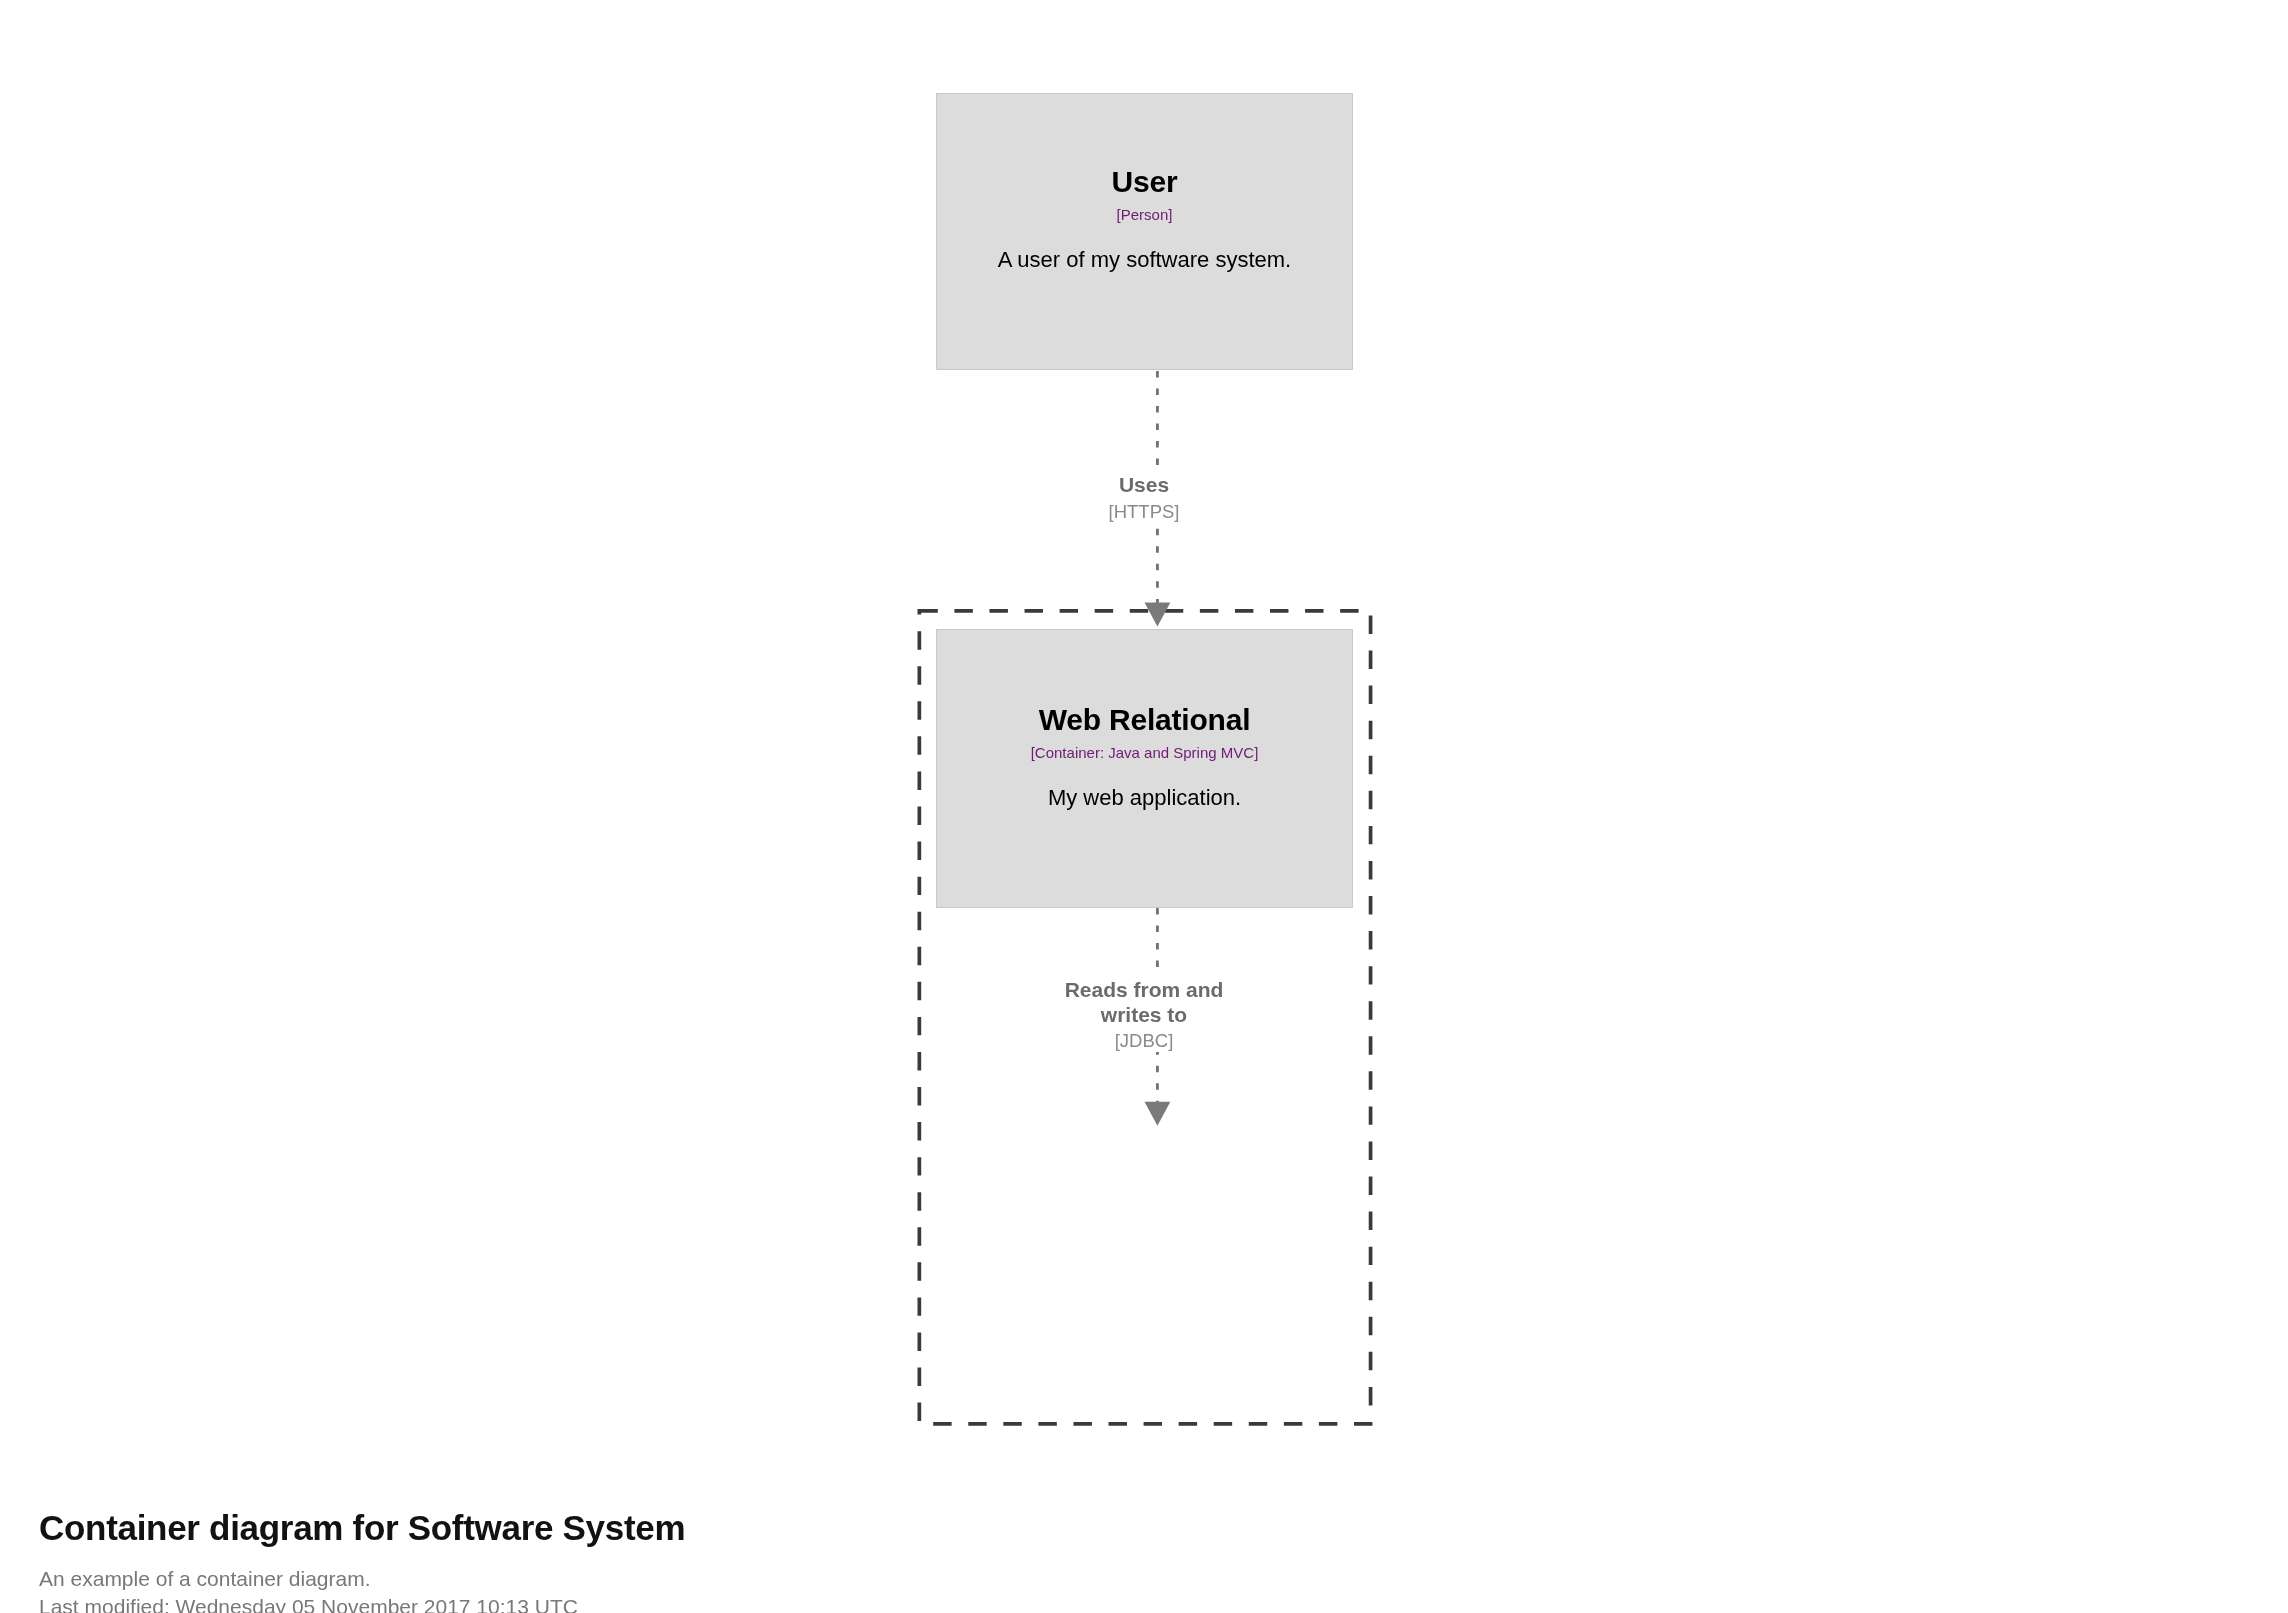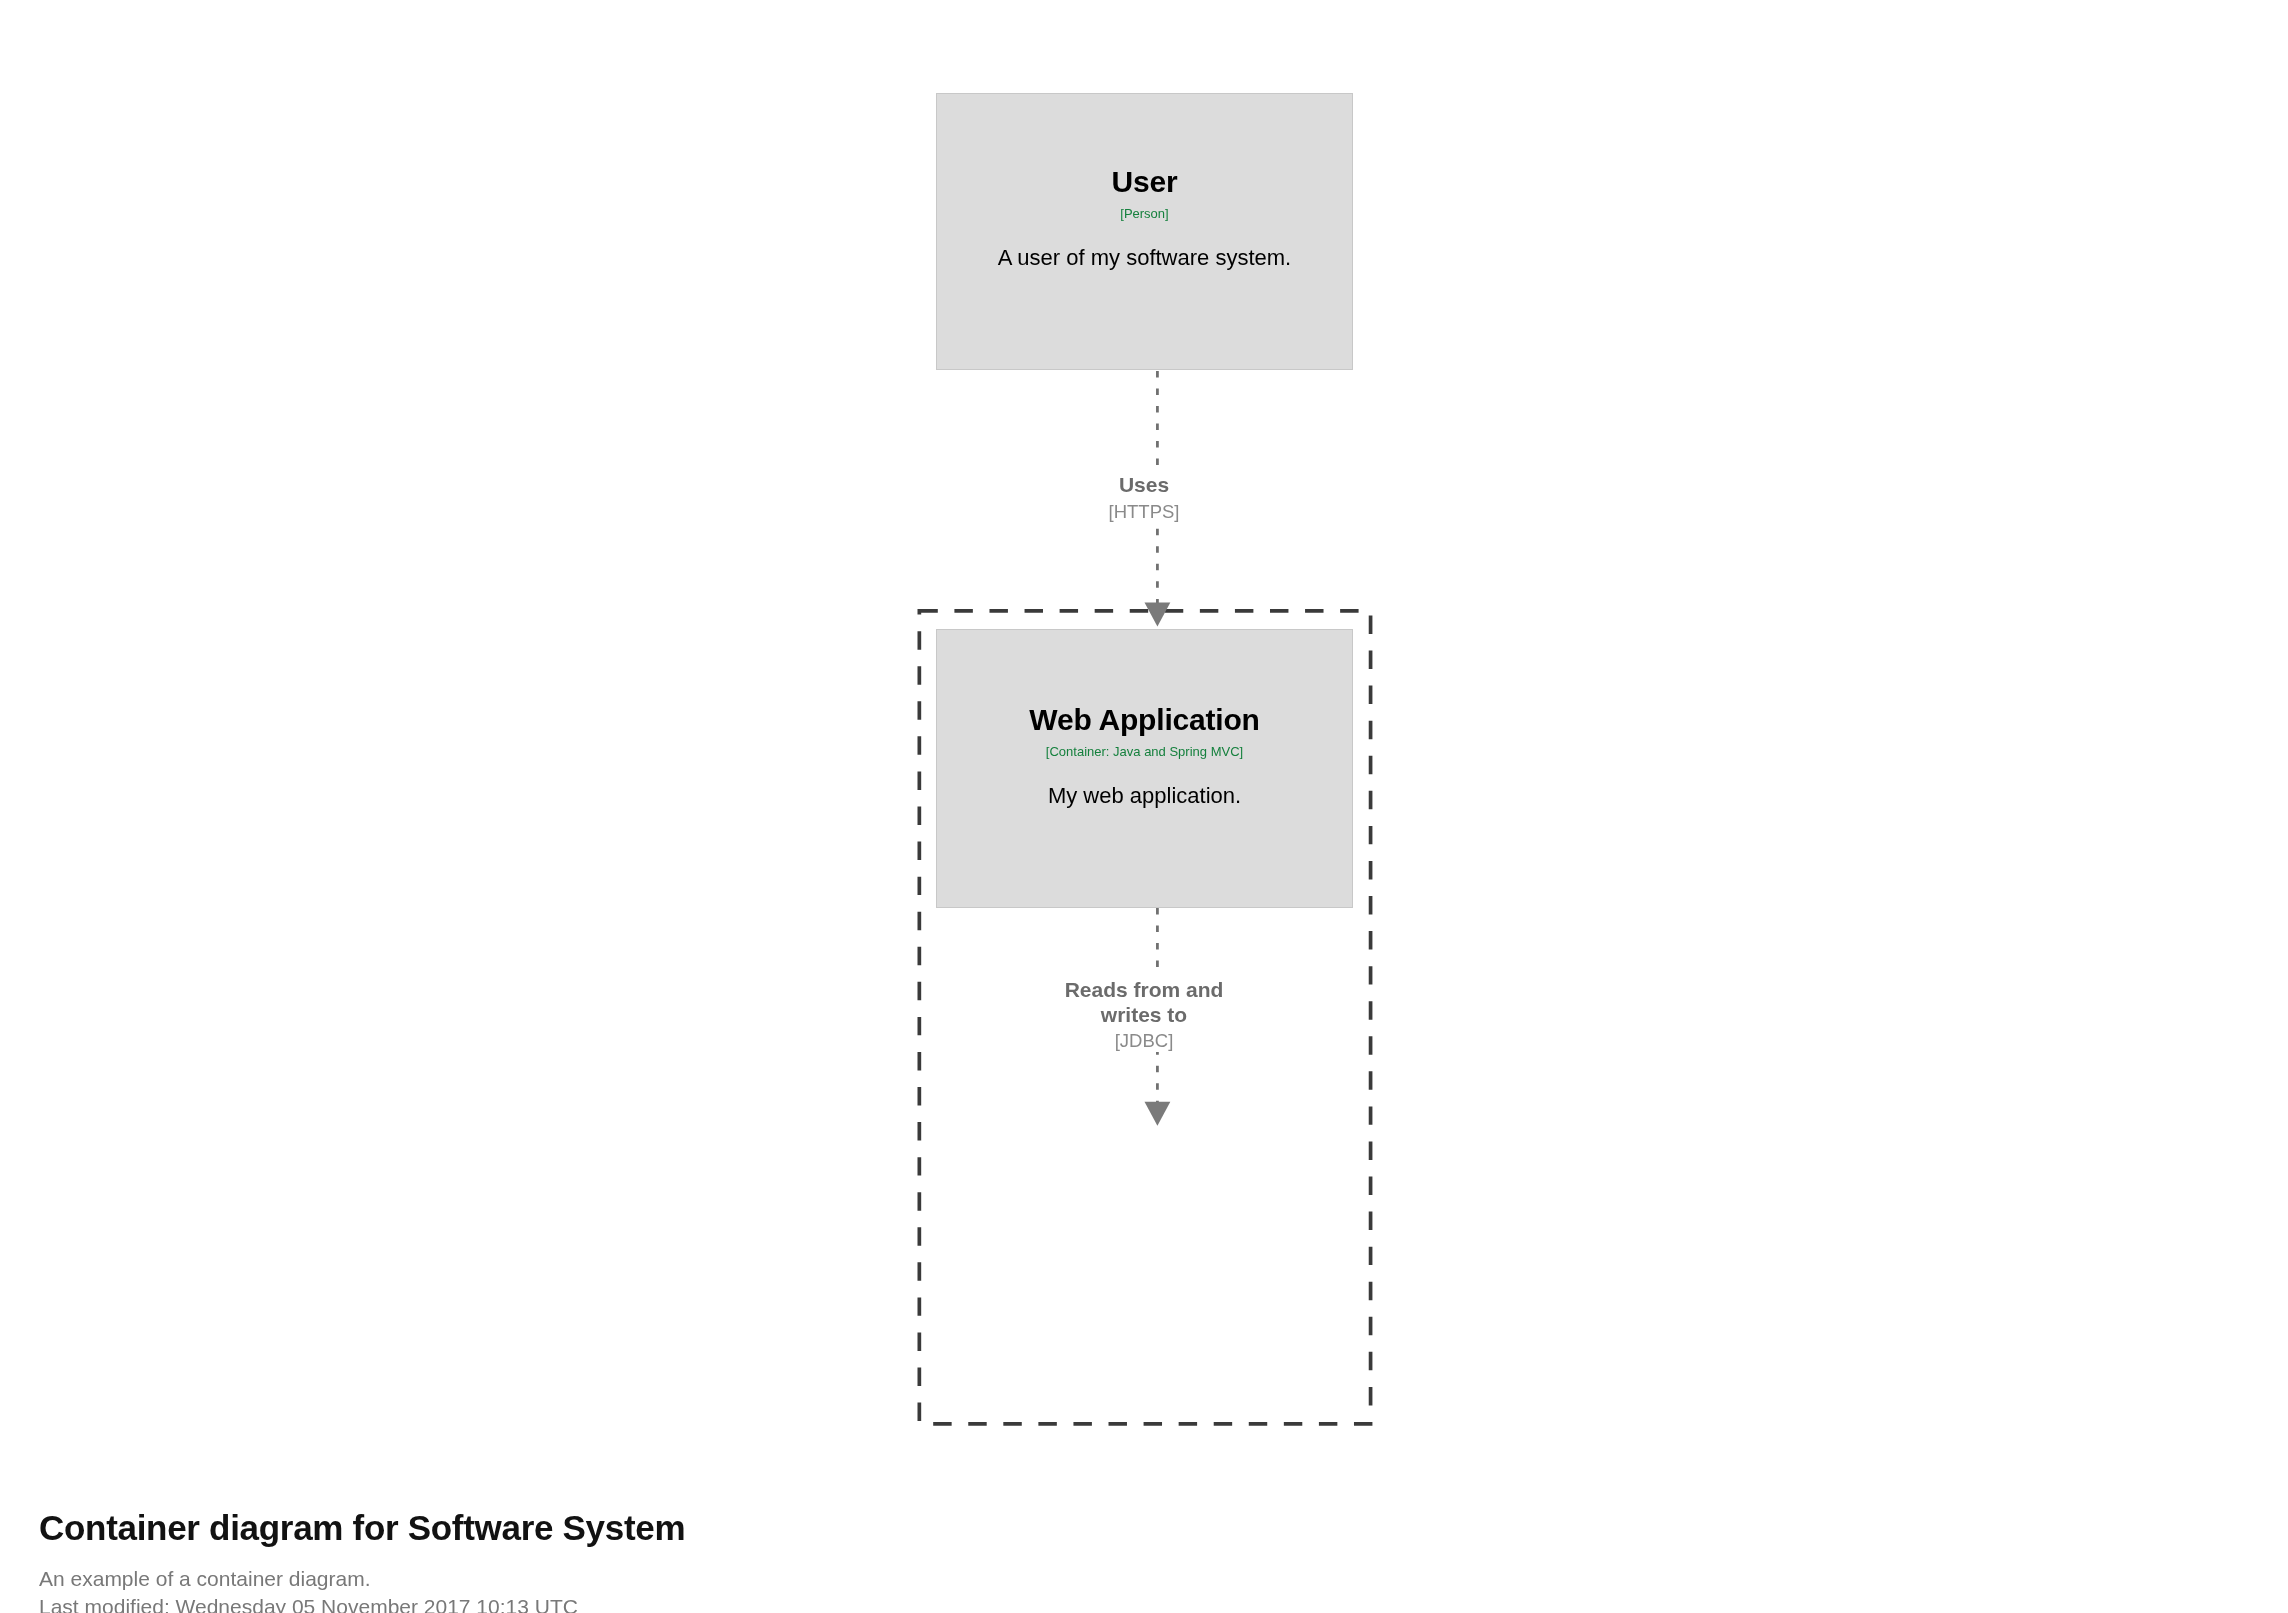--- a/index.html
+++ b/index.html
@@ -47,23 +47,23 @@
     overflow: hidden;
   }
   .node .node-name {
     font-size: 30px;
     font-weight: bold;
     color: #000000;
     line-height: 1.05;
     letter-spacing: -0.2px;
   }
   .node .node-tech {
-    font-size: 13px;
+    font-size: 15px;
     font-weight: normal;
-    color: #15803d;
+    color: #701a75;
     line-height: 1.1;
     margin-top: 9.2px;
   }
   .node .node-desc {
     font-size: 22px;
     font-weight: normal;
     color: #000000;
     line-height: 1.2;
     margin-top: 24px;
     padding: 0 16.6px;
@@ -159,21 +159,21 @@
     </div>
   </div>
 
   <div class="rel-label" id="rel-uses">
     <div class="rel-desc">Uses</div>
     <div class="rel-tech">[HTTPS]</div>
   </div>
 
   <div class="node" id="node-webapp">
     <div class="node-inner">
-      <div class="node-name">Web Application</div>
+      <div class="node-name">Web Relational</div>
       <div class="node-tech">[Container: Java and Spring MVC]</div>
       <div class="node-desc">My web application.</div>
     </div>
   </div>
 
   <div class="rel-label" id="rel-reads">
     <div class="rel-desc">Reads from and
 writes to</div>
     <div class="rel-tech">[JDBC]</div>
   </div>

